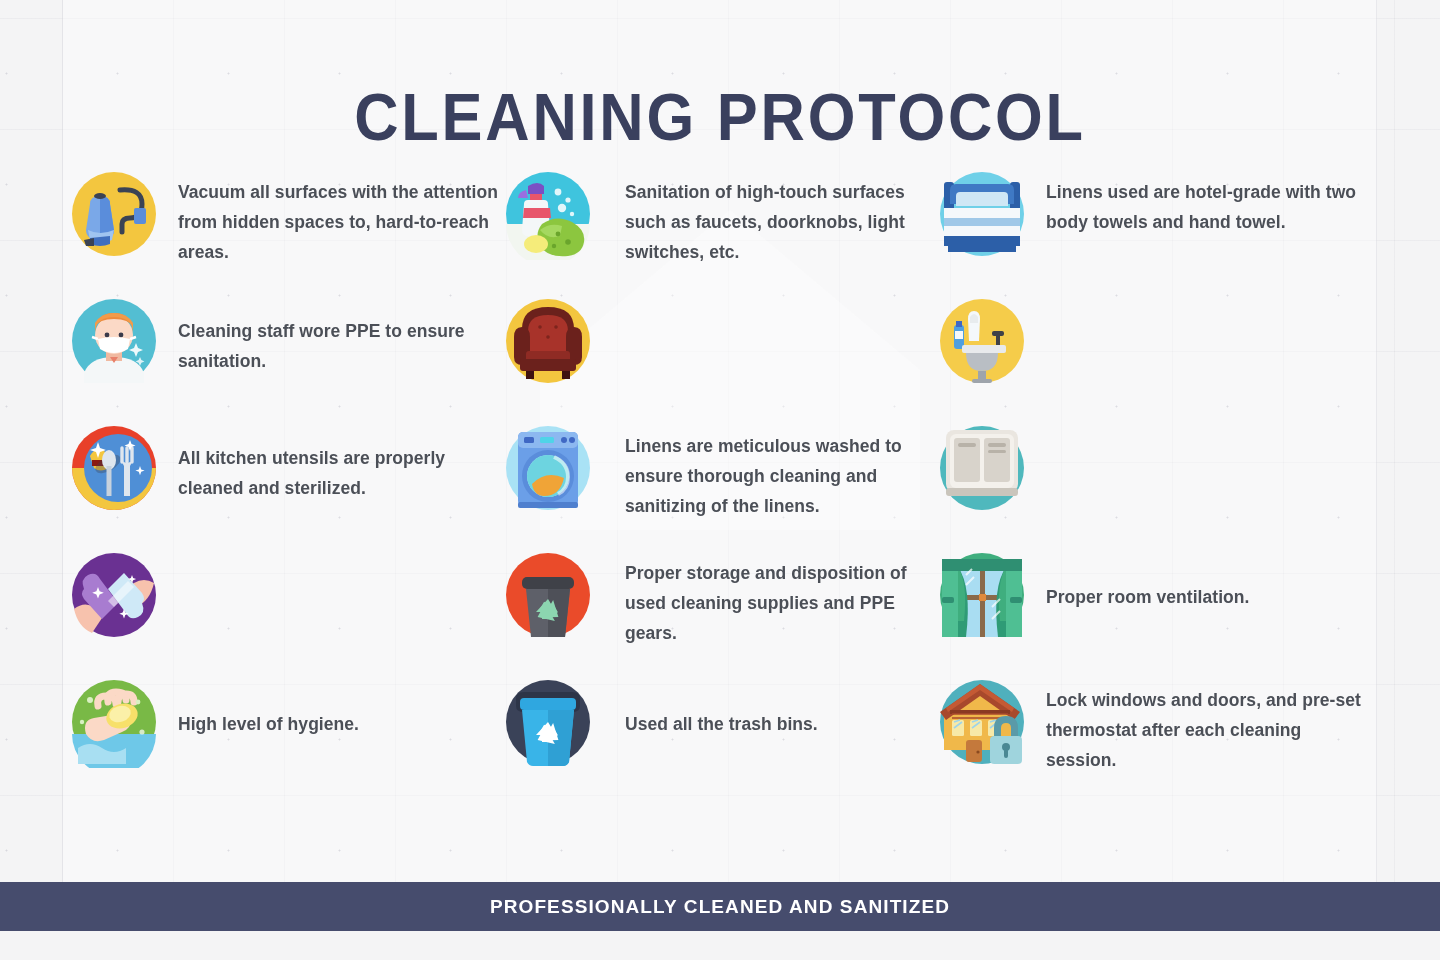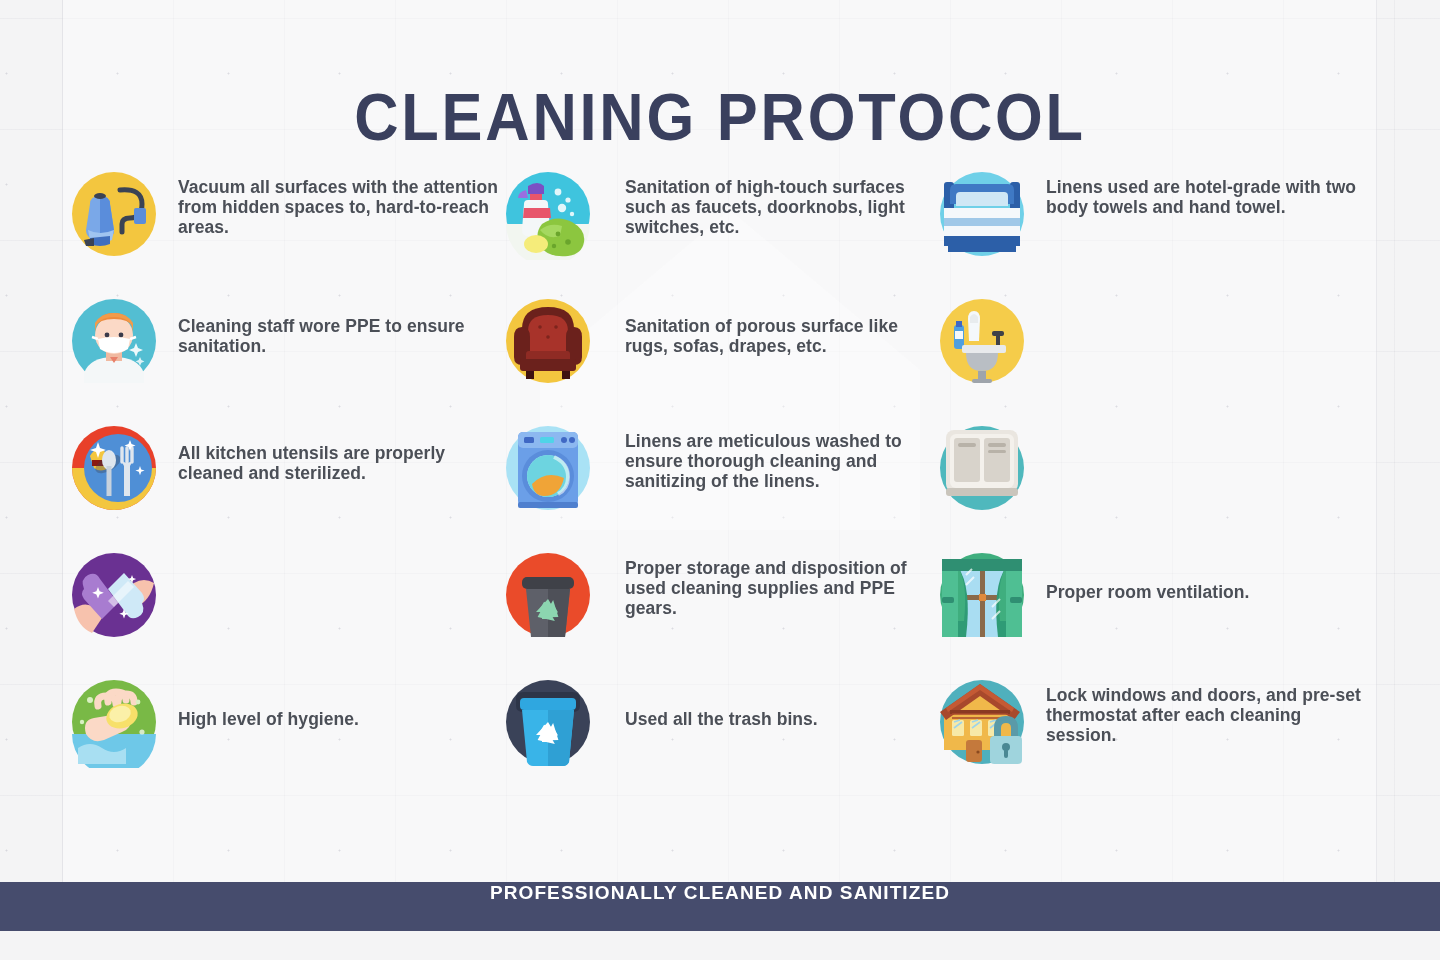--- a/index.html
+++ b/index.html
@@ -101,21 +101,21 @@
     width: 92px;
     height: 92px;
     flex: 0 0 92px;
     margin-right: 18px;
     position: relative;
   }
   .icon-wrap svg { display: block; width: 92px; height: 92px; }
   .item-text {
     color: #4b4f57;
     font-size: 17.5px;
-    line-height: 20px;
+    line-height: 30px;
     font-weight: 700;
     letter-spacing: 0.05px;
     padding-top: 4px;
     max-width: 330px;
   }
   
   .lines1 .item-text { padding-top: 33px; }
   .lines2 .item-text { padding-top: 21px; }
   .lines3 .item-text { padding-top: 9px; }
 
@@ -129,20 +129,21 @@
 
   
   #footer-bar {
     position: absolute;
     left: 0;
     right: 0;
     top: 882px;
     height: 49px;
     background: #464c6d;
     display: flex;
+    align-items: center;
     justify-content: center;
   }
   #footer-text {
     color: #ffffff;
     font-size: 19px;
     font-weight: 700;
     letter-spacing: 1.1px;
   }
   #below-footer {
     position: absolute;
@@ -307,21 +308,20 @@
             <path d="M64 42 q0 -10 8 -10 q8 0 8 10 l0 20 q0 8 -8 8 q-8 0 -8 -8 Z" fill="#6b211c"></path>
             <rect x="24" y="56" width="44" height="12" rx="3" fill="#8f2b24"></rect>
             <rect x="18" y="64" width="56" height="12" rx="3" fill="#6b211c"></rect>
             <rect x="24" y="76" width="8" height="8" fill="#3f1210"></rect>
             <rect x="60" y="76" width="8" height="8" fill="#3f1210"></rect>
             <circle cx="38" cy="32" r="1.8" fill="#7d241d"></circle>
             <circle cx="54" cy="32" r="1.8" fill="#7d241d"></circle>
             <circle cx="46" cy="42" r="1.8" fill="#7d241d"></circle>
           </svg>
         </div>
-        <div class="item-text">Sanitation of porous surface like rugs, sofas, drapes, etc.</div>
       </div>
 
       <div class="item lines3">
         <div class="icon-wrap">
           <svg viewBox="0 0 92 92">
             <circle cx="46" cy="46" r="42" fill="#a9e2f5"></circle>
             <rect x="16" y="10" width="60" height="74" rx="5" fill="#6b9fe8"></rect>
             <rect x="16" y="10" width="60" height="16" rx="5" fill="#8cb8f0"></rect>
             <rect x="22" y="15" width="10" height="6" rx="1.5" fill="#3f68c4"></rect>
             <rect x="38" y="15" width="14" height="6" rx="1.5" fill="#4fd4e8"></rect>

